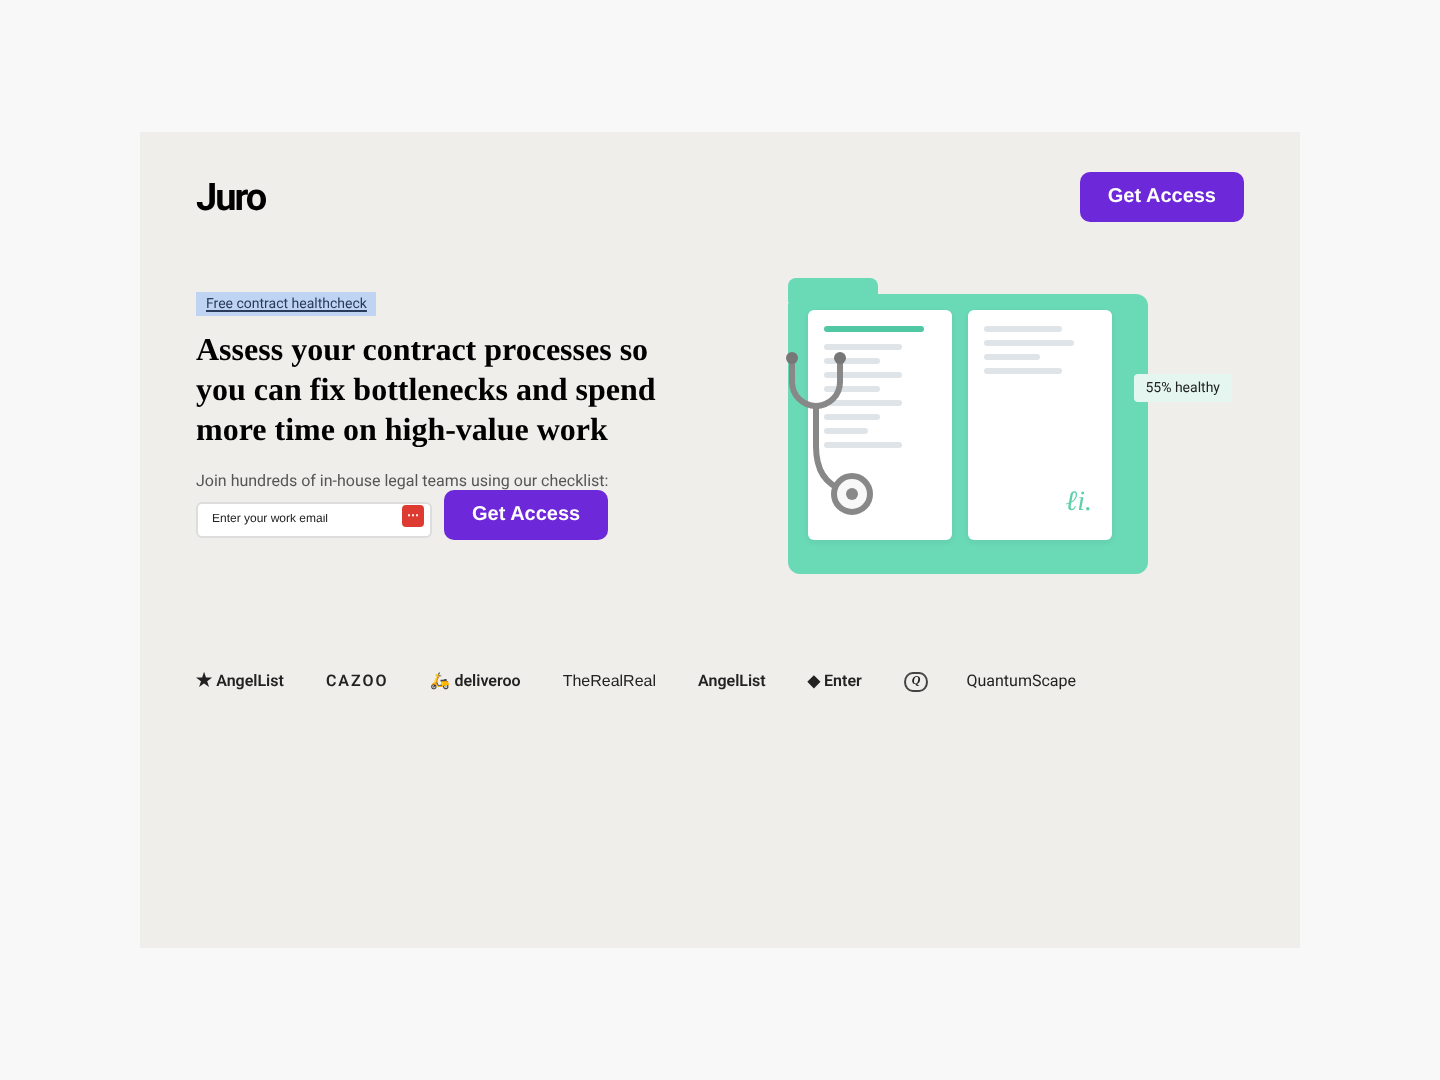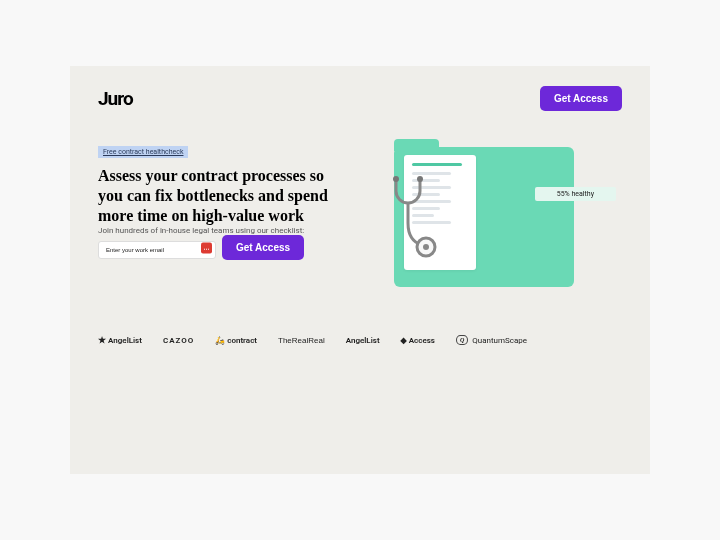--- a/index.html
+++ b/index.html
@@ -4,40 +4,40 @@
 <style>
 *{margin:0;padding:0;box-sizing:border-box}
 body{width:720px;height:540px;background:#f8f8f8;font-family:-apple-system,BlinkMacSystemFont,"Segoe UI",Roboto,sans-serif;display:flex;align-items:center;justify-content:center}
 .page{width:580px;height:408px;background:#efeeea;padding:20px 28px;position:relative}
 .header{display:flex;justify-content:space-between;align-items:center;margin-bottom:28px}
 .logo{font-size:19px;font-weight:700;letter-spacing:-1px;color:#000}
 .btn{background:#6d28d9;color:#fff;border:none;border-radius:5px;padding:7px 14px;font-size:10px;font-weight:600;cursor:pointer}
 .content{display:flex;gap:28px}
 .left{flex:1;max-width:250px}
 .badge{display:inline-block;background:#bfd3f3;color:#2a3a5a;font-size:7px;padding:2px 5px;text-decoration:underline;margin-bottom:8px}
-.headline{font-family:Georgia,"Times New Roman",serif;font-size:16px;line-height:1.25;font-weight:700;color:#000;}
+.headline{font-family:Georgia,"Times New Roman",serif;font-size:16px;line-height:1.25;font-weight:700;color:#000;margin-bottom:10px}
 .sub{font-size:8px;color:#555;}
 .form{display:flex;gap:6px;align-items:center}
 .input-wrap{position:relative;flex:1;max-width:118px}
 .email-input{width:100%;padding:5px 22px 5px 7px;font-size:6px;border:1px solid #ddd;border-radius:3px;background:#fff}
 .email-input::placeholder{color:#222;font-size:6px}
 .icon-pass{position:absolute;right:4px;top:50%;transform:translateY(-50%);width:11px;height:11px;background:#dd3b32;border-radius:2px;display:flex;align-items:center;justify-content:center;color:#fff;font-size:6px;font-weight:bold}
 .right{flex:1;position:relative;height:160px}
 .folder{position:absolute;left:20px;top:8px;width:180px;height:140px;background:#6ad9b5;border-radius:6px}
 .folder-tab{position:absolute;left:0;top:-8px;width:45px;height:12px;background:#6ad9b5;border-radius:4px 4px 0 0}
 .doc{position:absolute;background:#fff;border-radius:3px;padding:8px;box-shadow:0 1px 3px rgba(0,0,0,.06)}
 .doc1{left:30px;top:16px;width:72px;height:115px}
 .doc2{left:110px;top:16px;width:72px;height:115px}
 .bar{height:3px;border-radius:2px;margin-bottom:4px}
 .bar.wide{width:90%;background:#4fc8a3}
 .bar.grey{background:#dfe4e8}
 .bar.short{width:50%}
 .bar.med{width:70%}
 .sig{position:absolute;bottom:10px;right:10px;font-family:cursive;color:#5cd0a8;font-size:14px;font-style:italic}
-.health-tag{position:absolute;right:6px;top:48px;background:#e4f6ef;padding:3px 22px;font-size:7px;color:#222;border-radius:2px}
+.health-tag{position:absolute;right:6px;top:48px;background:#e4f6ef;padding:3px 6px;font-size:7px;color:#222;border-radius:2px}
 .steth{position:absolute;left:8px;top:36px;width:60px;height:90px;pointer-events:none}
 .logos{display:flex;align-items:center;gap:21px;margin-top:36px;font-size:8px;color:#222;font-weight:600}
 .logo-item{display:flex;align-items:center;gap:2px;white-space:nowrap}
 .star{font-size:9px}
 .ql{font-family:Georgia,serif;font-style:italic;border:1px solid #444;border-radius:50%/70%;padding:1px 3px;font-size:6px}
 </style>
 </head>
 <body>
 
 <div class="page">
@@ -68,46 +68,53 @@
         <div class="bar wide"></div>
         <div class="bar grey med" style="margin-top:6px"></div>
         <div class="bar grey short"></div>
         <div class="bar grey med"></div>
         <div class="bar grey short"></div>
         <div class="bar grey med"></div>
         <div class="bar grey short"></div>
         <div class="bar grey" style="width:40%"></div>
         <div class="bar grey med"></div>
       </div>
+      <div class="doc doc2">
+        <div class="bar grey med"></div>
+        <div class="bar grey" style="width:80%"></div>
+        <div class="bar grey short"></div>
+        <div class="bar grey med" style="margin-top:4px"></div>
+        <span class="sig">ℓi.</span>
+      </div>
       <div class="health-tag">55% healthy</div>
       <svg class="steth" viewBox="0 0 60 90">
         <path d="M14 4 v12 a12 12 0 0 0 24 0 V4" fill="none" stroke="#888" stroke-width="3" stroke-linecap="round"></path>
         <circle cx="14" cy="4" r="3" fill="#777"></circle>
         <circle cx="38" cy="4" r="3" fill="#777"></circle>
         <path d="M26 28 v20 q0 18 14 22" fill="none" stroke="#888" stroke-width="3"></path>
         <circle cx="44" cy="72" r="9" fill="#f8f8f8" stroke="#888" stroke-width="3"></circle>
         <circle cx="44" cy="72" r="3" fill="#888"></circle>
       </svg>
     </div>
   </div>
 
   <div class="logos">
     <span class="logo-item">
         <span class="star">★</span>
         <span>AngelList</span>
       </span>
     <span class="logo-item" style="letter-spacing:1px">CAZOO</span>
     <span class="logo-item">
         <span>🛵</span>
-        <span>contract</span>
+        <span>deliveroo</span>
       </span>
     <span class="logo-item" style="font-family:Liberation Sans, sans-serif;font-weight:400">TheRealReal</span>
     <span class="logo-item">AngelList</span>
     <span class="logo-item">
         <span>◆</span>
-        <span>Access</span>
+        <span>Enter</span>
       </span>
     <span class="logo-item">
         <span class="ql">Q</span>
-        <span style="font-weight:400;margin-left:2px">QuantumScape</span>
+        <span style="font-weight:400;margin-left:17px">QuantumScape</span>
       </span>
   </div>
 </div>
 
 </body></html>

